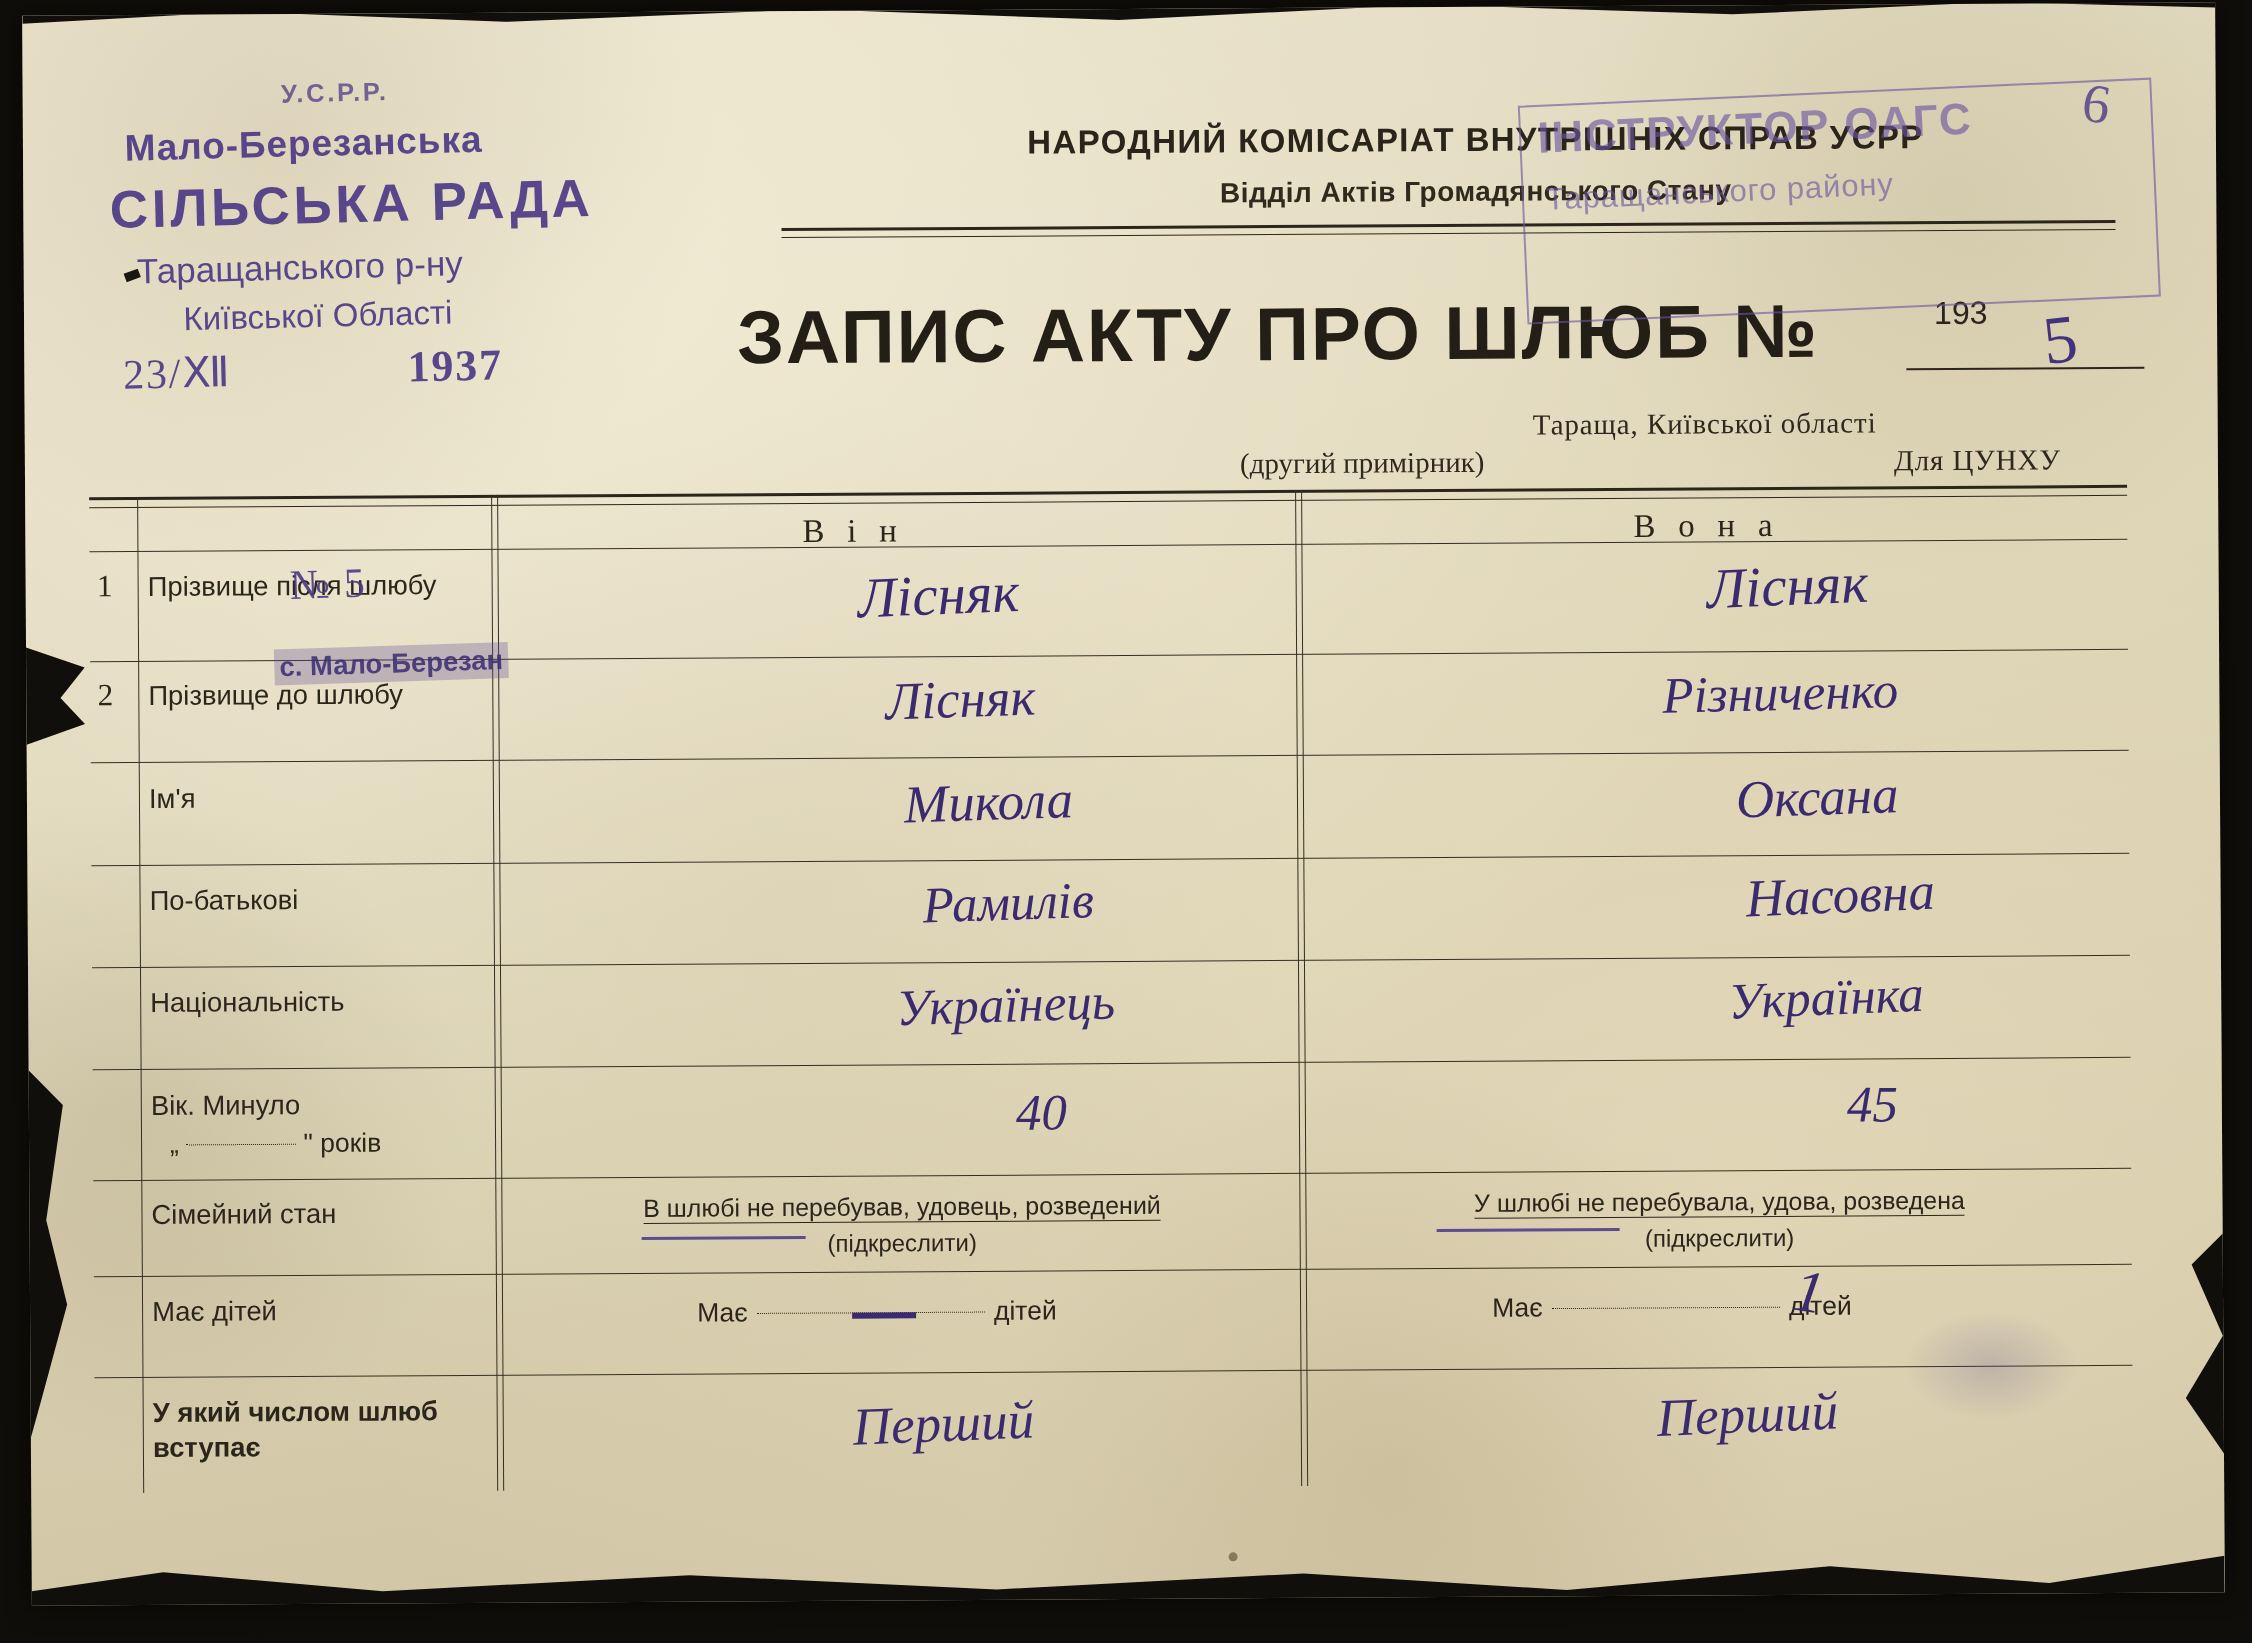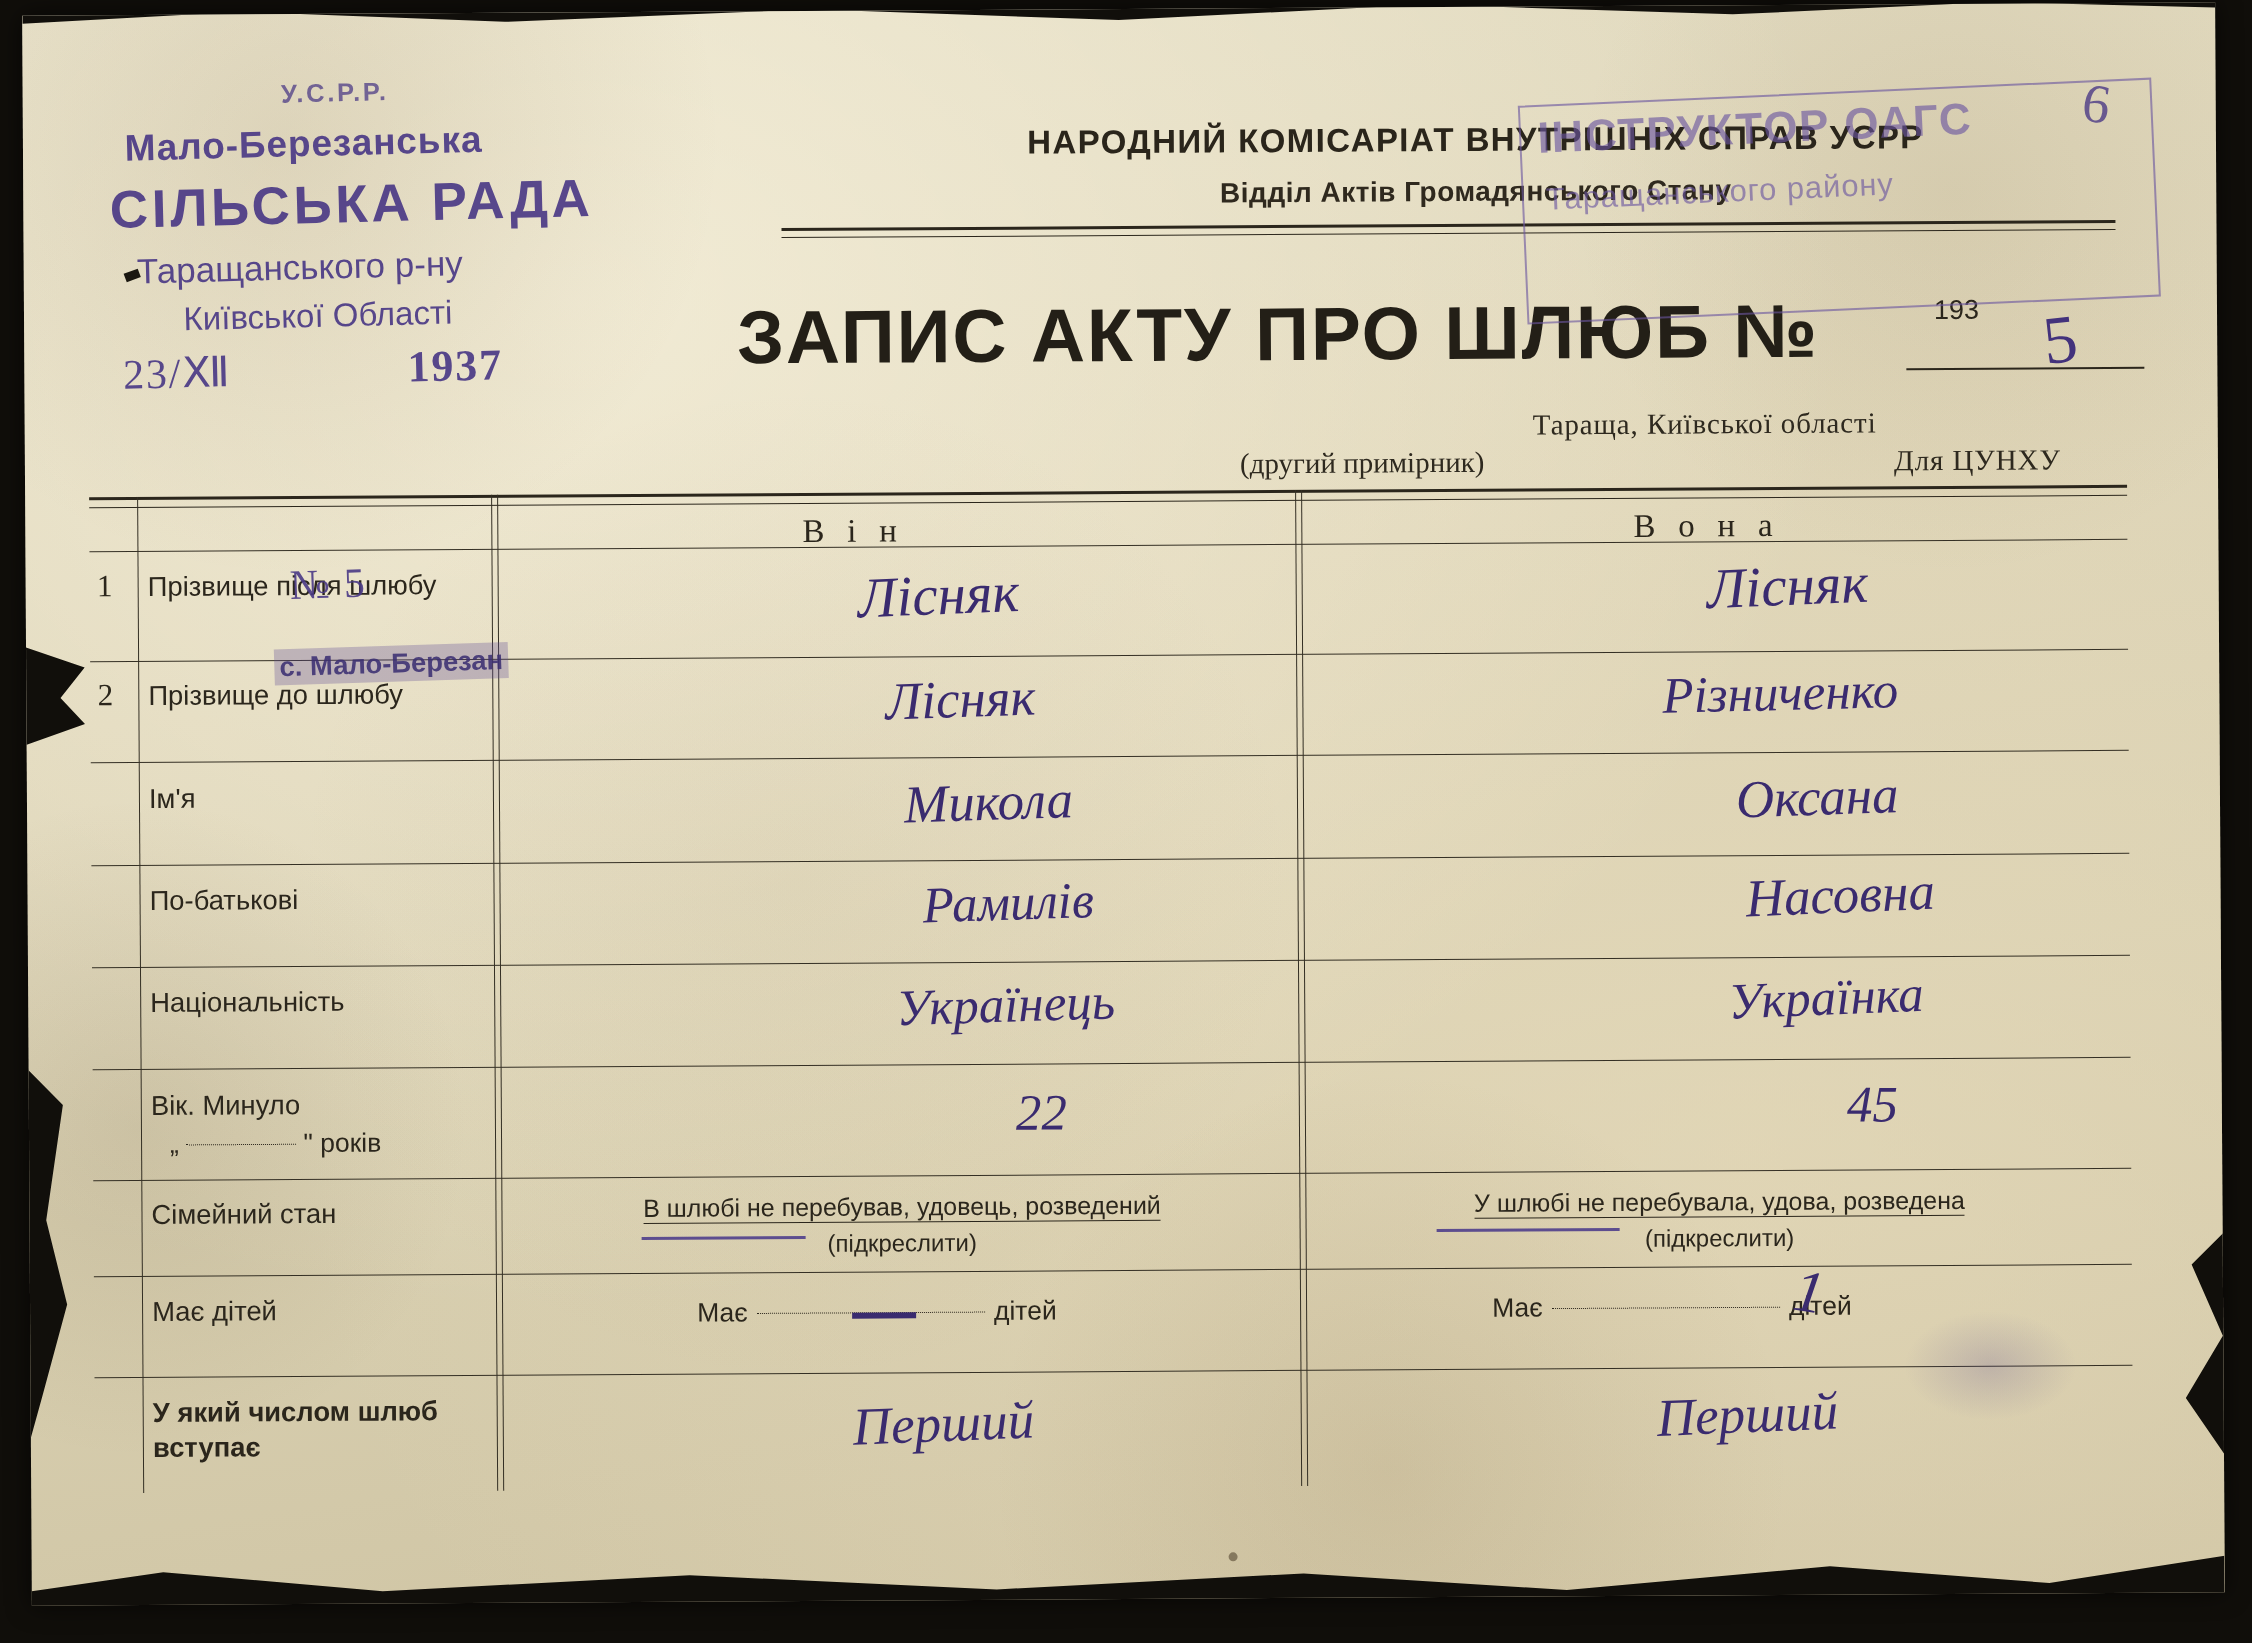--- a/index.html
+++ b/index.html
@@ -173,21 +173,21 @@
     font-weight: bold;
     font-size: 75px;
     letter-spacing: 1.8px;
     color: #231f17;
     text-align: left;
     white-space: nowrap;
   }
   #hdr-year {
     left: 1910px; top: 291px;
     font-family: "Liberation Sans", sans-serif;
-    font-size: 27px;
+    font-size: 32px;
     color: #2b261c;
   }
   #hdr-numline {
     left: 1882px; top: 364px;
     width: 238px;
     border-bottom: 2.7px solid #2b261c;
   }
   #hdr-numval {
     left: 2019px; top: 297px;
     font-family: "Liberation Serif", serif;
@@ -519,21 +519,21 @@
         <div class="handw" style="left:804px; top:12.8px; font-size:51px; transform:rotate(-1.5deg);">Українець</div>
         <div class="handw" style="left:1636px; top:11px; font-size:51px; transform:rotate(-2deg);">Українка</div>
       </div>
 
       <div class="row" style="top:574px; height:110px;">
         <div class="rownum"></div>
         <div class="rowlabel">Вік. Минуло</div>
         <div class="age-sub">
           <span>„</span><span class="dots"></span><span>" років</span>
         </div>
-        <div class="handw" style="left:923px; top:18.3px; font-size:51px;">22</div>
+        <div class="handw" style="left:923px; top:18.3px; font-size:51px;">40</div>
         <div class="handw" style="left:1754px; top:14.6px; font-size:51px;">45</div>
       </div>
 
       <div class="row" style="top:683px; height:97px;">
         <div class="rownum"></div>
         <div class="rowlabel">Сімейний стан</div>
         <div class="status-text" style="left:411px; width:795px;">
           <span class="under">В шлюбі не перебував, удовець, розведений</span>
           <span class="status-sub">(підкреслити)</span>
         </div>

